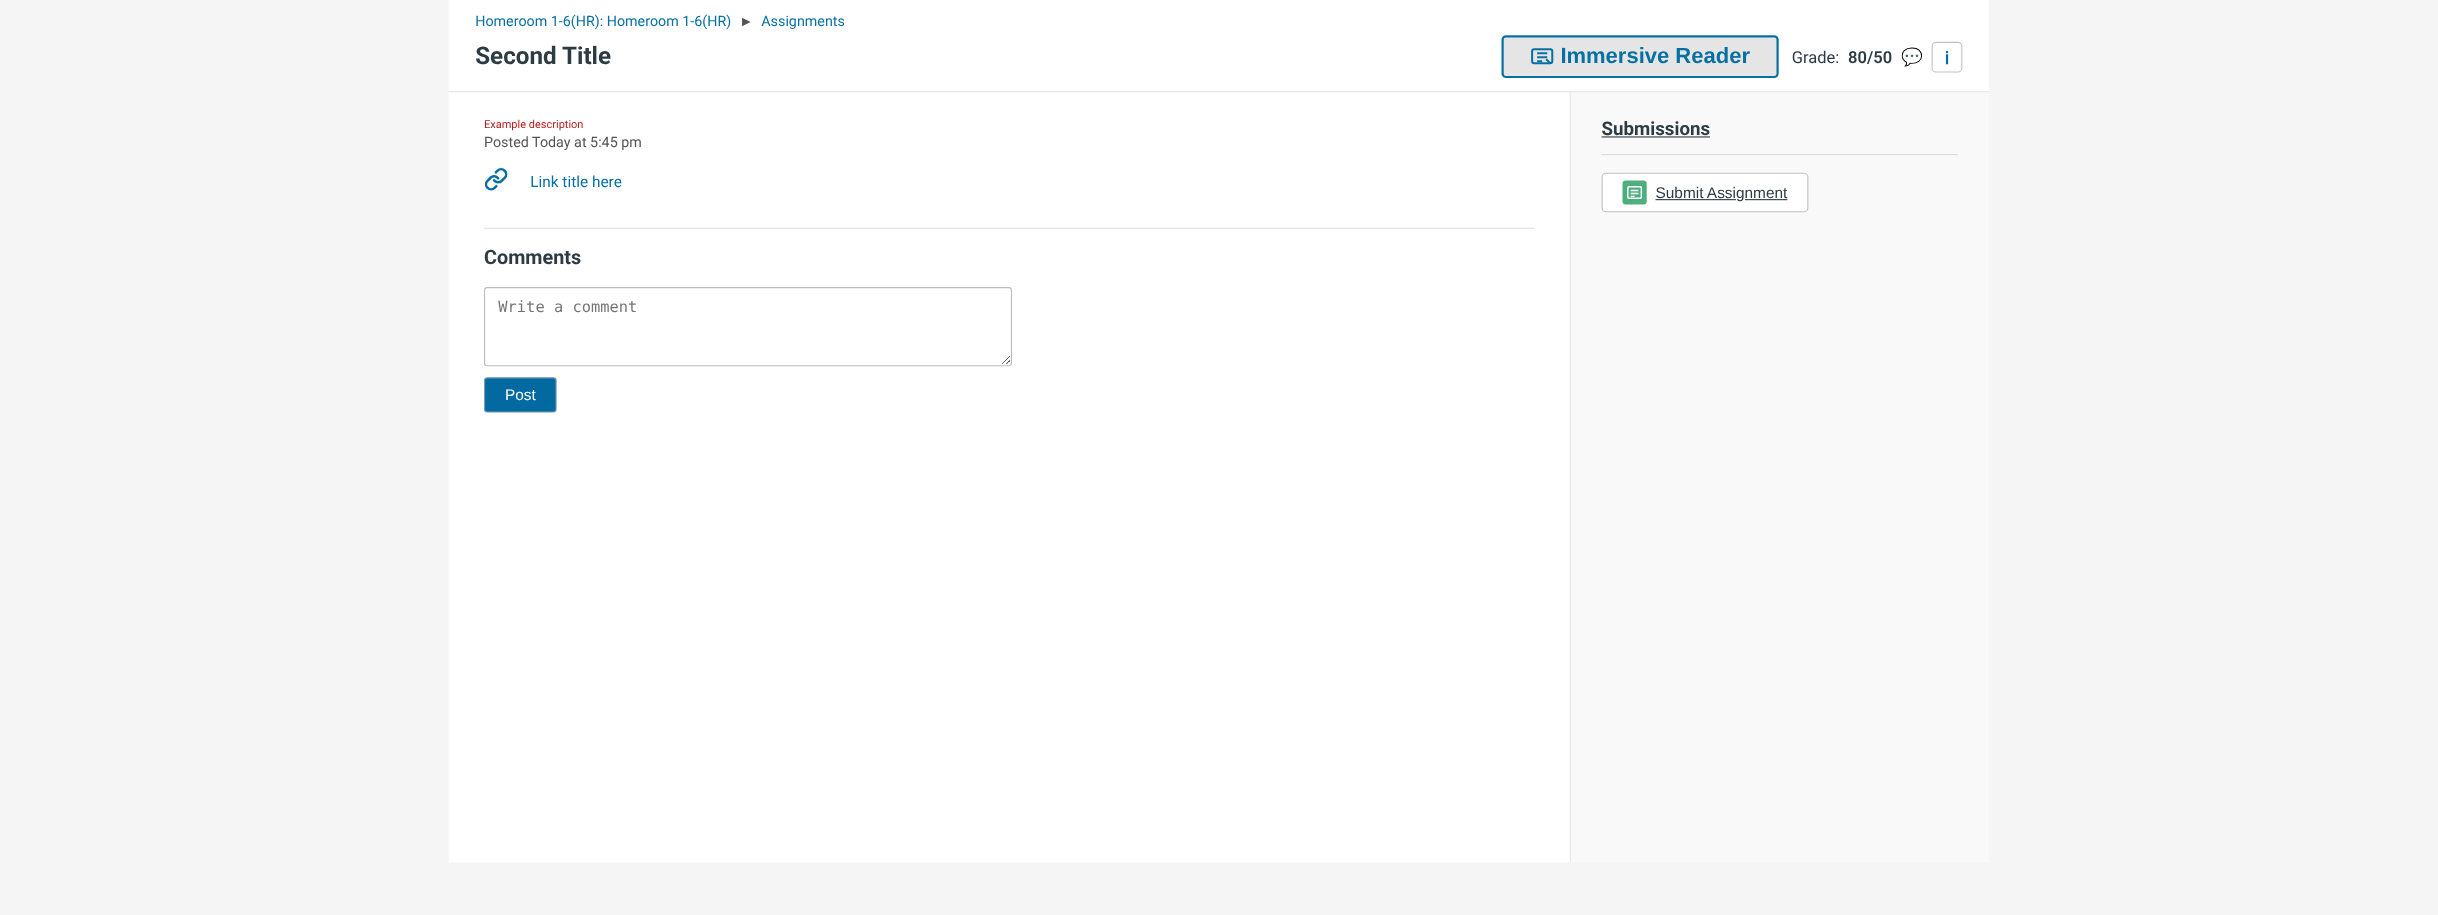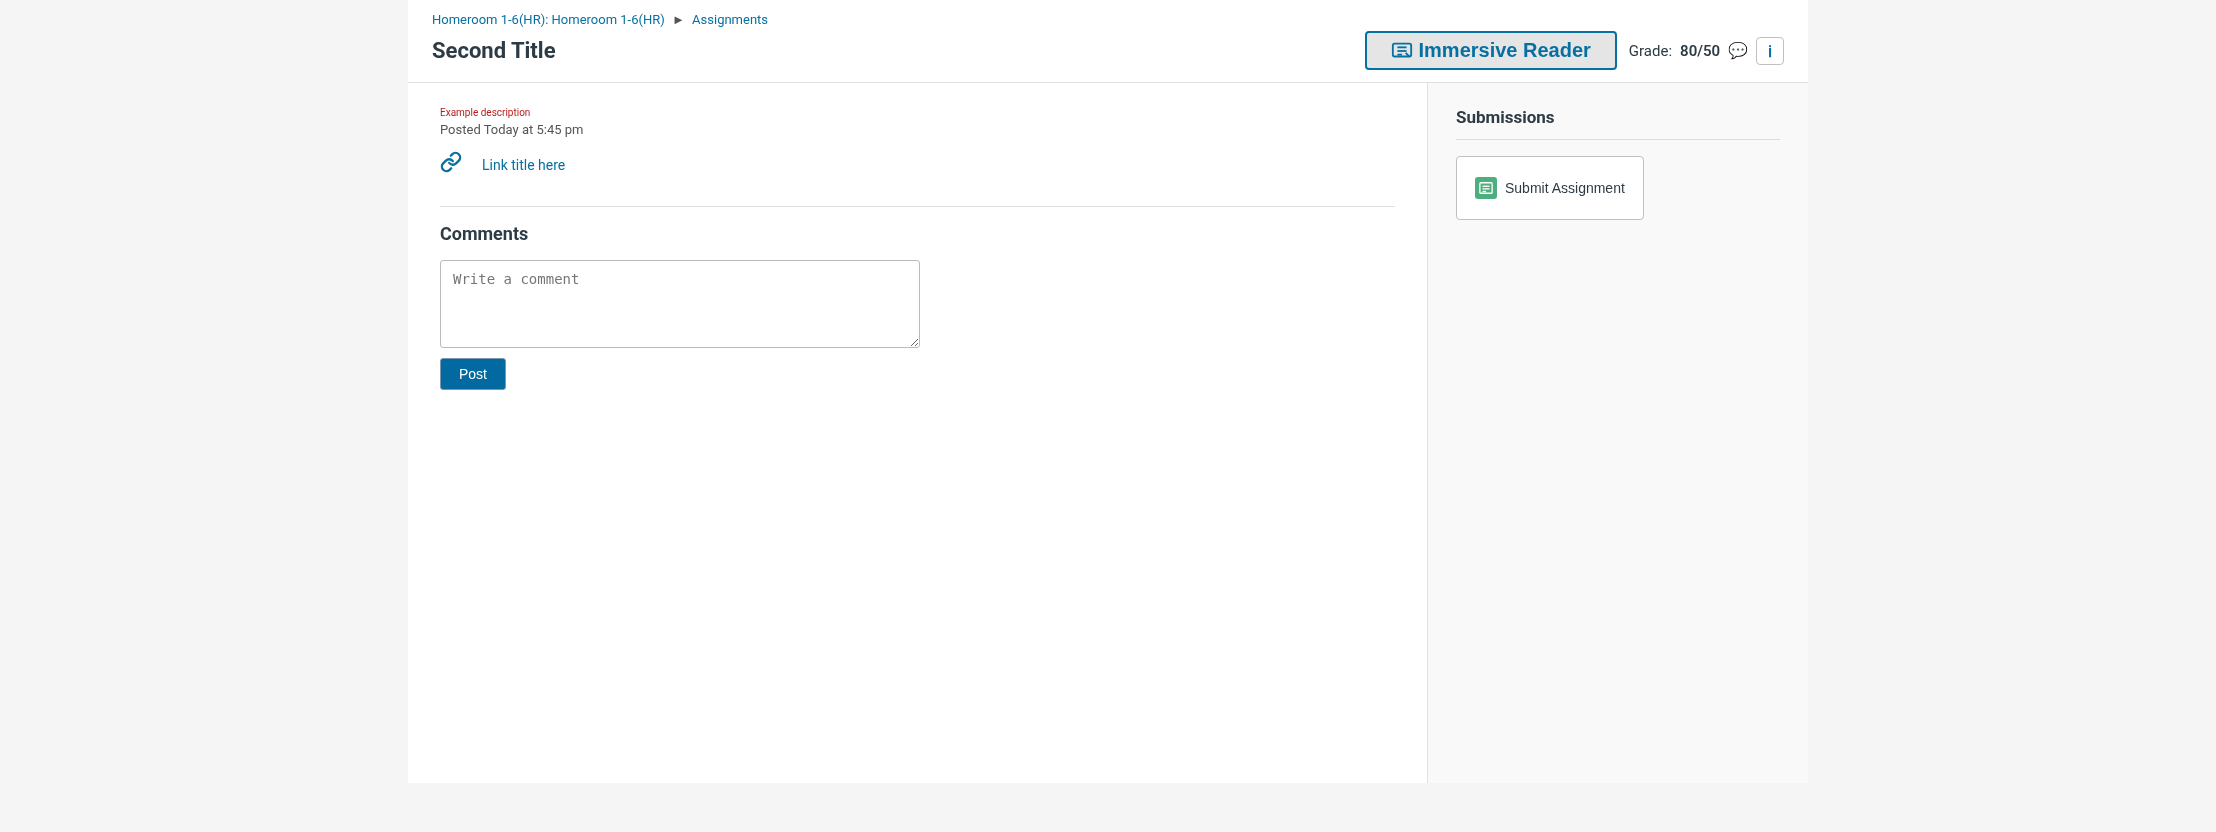--- a/index.html
+++ b/index.html
@@ -183,21 +183,21 @@
       text-align: center;
       color: #777;
       font-size: 14px;
       margin-bottom: 24px;
       padding: 16px 0;
     }
 
     .comment-input {
       width: 480px;
       max-width: 100%;
-      height: 88px;
+      height: 72px;
       border: 1px solid #bbb;
       border-radius: 3px;
       padding: 10px 12px;
       font-size: 14px;
       color: #999;
       resize: vertical;
       display: block;
       margin-bottom: 10px;
     }
 
@@ -211,38 +211,39 @@
       cursor: pointer;
       border: 1px solid #7a97ad;
     }
 
     
     .right-panel {
       width: 380px;
       min-width: 340px;
       background: #f9f9f9;
       padding: 24px 28px;
+      text-decoration: underline;
     }
 
     .submissions-title {
       font-size: 17px;
       font-weight: bold;
       margin-bottom: 16px;
       padding-bottom: 12px;
       border-bottom: 1px solid #ddd;
     }
 
     .submit-assignment-btn {
       display: flex;
       align-items: center;
       gap: 8px;
       background: #fff;
       border: 1px solid #c0c0c0;
       border-radius: 4px;
-      padding: 20px 18px;
+      padding: 6px 18px;
       font-size: 14px;
       font-weight: 500;
       color: #2d3b45;
       cursor: pointer;
     }
 
     .submit-icon {
       width: 22px;
       height: 22px;
       background: #4caf7d;

